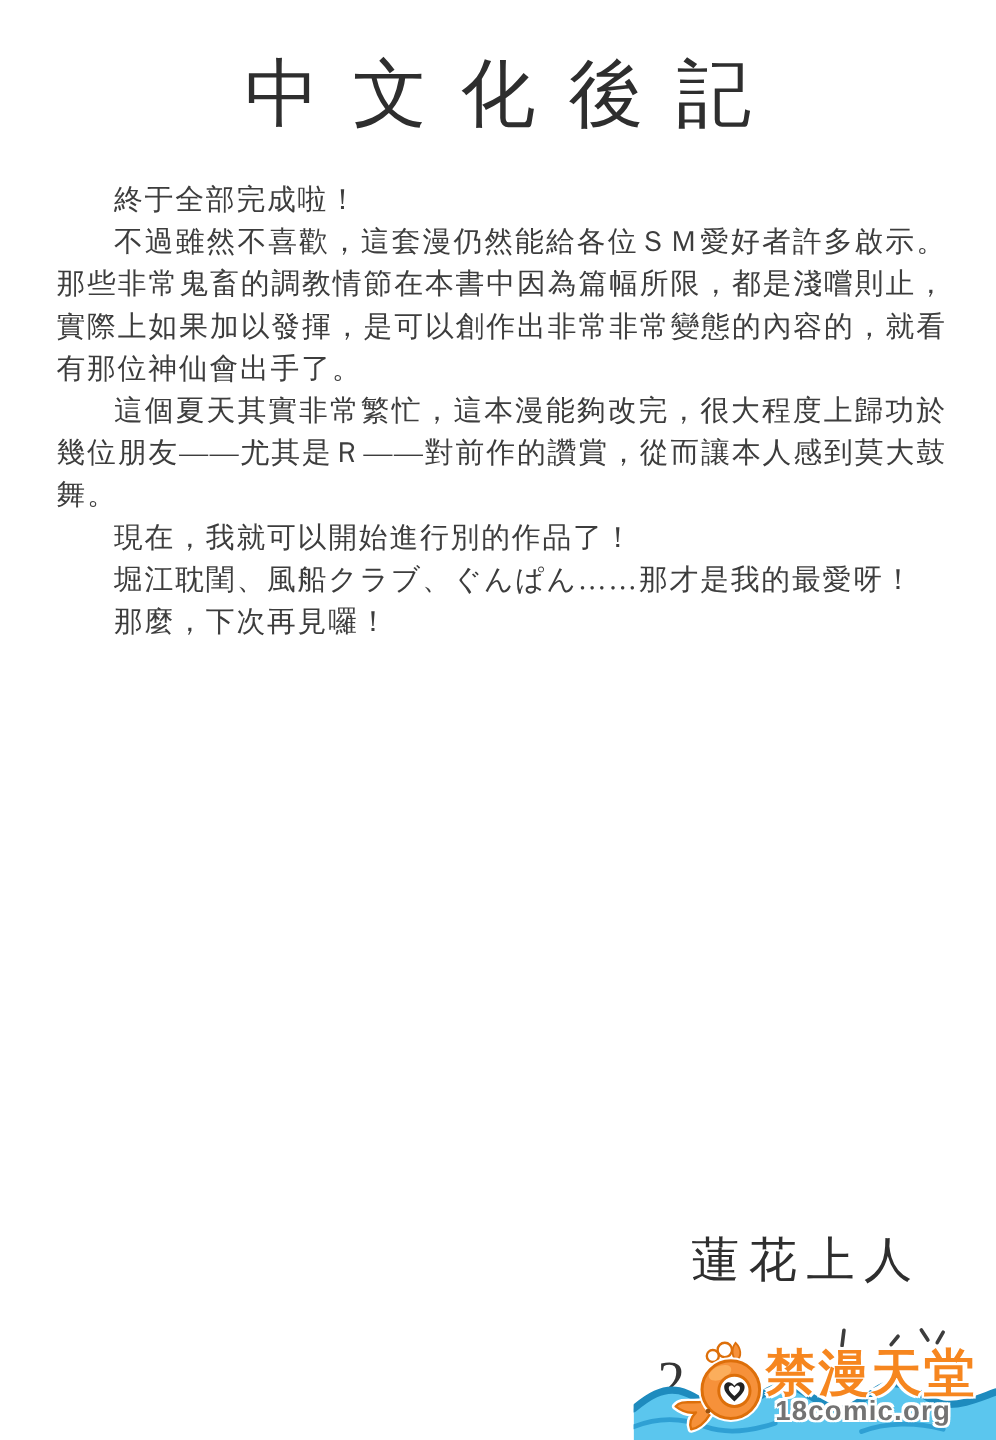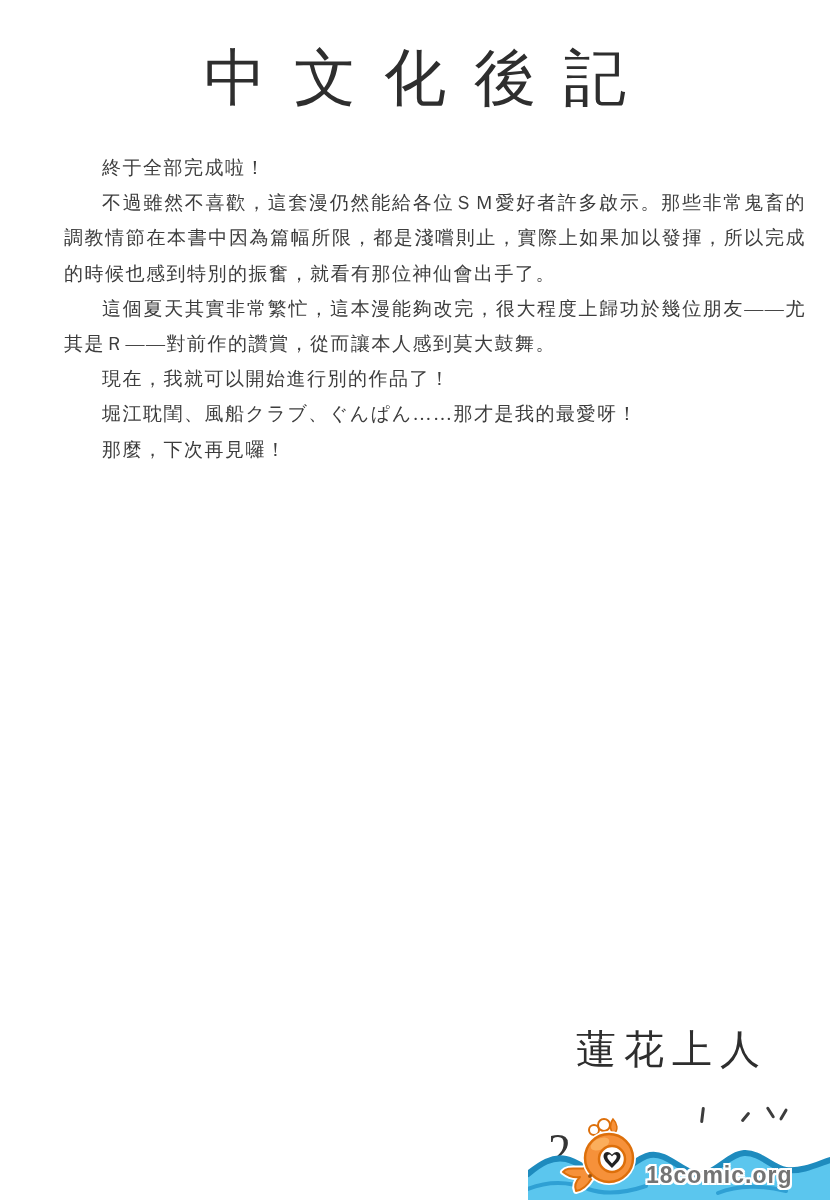--- a/index.html
+++ b/index.html
@@ -9,22 +9,22 @@
     font-family:"Liberation Serif","DejaVu Serif",serif;
     color:#3d3d3d;
   }
   .title {
     position:absolute; top:36px; left:0; width:100%;
     text-align:center; font-size:62px; font-weight:400;
     letter-spacing:28px; text-indent:28px; color:#2e2e2e;
     white-space:nowrap;
   }
   .body-text {
-    position:absolute; left:64px; top:150px; width:742px;
-    font-size:19px; line-height:35.2px; letter-spacing:1.5px;
+    position:absolute; left:47px; top:150px; width:742px;
+    font-size:24px; line-height:35.2px; letter-spacing:1.5px;
     text-align:justify;
   }
   .body-text p { margin:0; text-indent:2em; }
   .signature {
     position:absolute; left:576px; top:1022px;
     font-size:40px; letter-spacing:8px; color:#2e2e2e; white-space:nowrap;
   }
   .date-digit {
     position:absolute; left:548px; top:1124px;
     font-size:46px; color:#353535;
@@ -61,21 +61,21 @@
 </style>
 </head>
 <body>
 
 <div class="page">
 
   <div class="title">中文化後記</div>
 
   <div class="body-text">
     <p>終于全部完成啦！</p>
-    <p>不過雖然不喜歡，這套漫仍然能給各位ＳＭ愛好者許多啟示。那些非常鬼畜的調教情節在本書中因為篇幅所限，都是淺嚐則止，實際上如果加以發揮，所以完成的時候也感到特別的振奮，就看有那位神仙會出手了。</p>
+    <p>不過雖然不喜歡，這套漫仍然能給各位ＳＭ愛好者許多啟示。那些非常鬼畜的調教情節在本書中因為篇幅所限，都是淺嚐則止，實際上如果加以發揮，是可以創作出非常非常變態的內容的，就看有那位神仙會出手了。</p>
     <p>這個夏天其實非常繁忙，這本漫能夠改完，很大程度上歸功於幾位朋友——尤其是Ｒ——對前作的讚賞，從而讓本人感到莫大鼓舞。</p>
     <p>現在，我就可以開始進行別的作品了！</p>
     <p>堀江耽閨、風船クラブ、ぐんぱん……那才是我的最愛呀！</p>
     <p>那麼，下次再見囉！</p>
   </div>
 
   <div class="signature">蓮花上人</div>
 
   <div class="date-digit">2</div>
   <div class="date-frag frag-a"></div>
@@ -106,16 +106,17 @@
         <circle cx="81" cy="70" r="27" fill="#ffffff"></circle>
         <circle cx="81" cy="70" r="24" fill="#F6913A" stroke="#DD6F0A" stroke-width="2.5"></circle>
         <ellipse cx="72" cy="56" rx="10" ry="5.5" fill="#FBAE5C" transform="rotate(-25 72 56)"></ellipse>
         <circle cx="62" cy="88" r="2" fill="#9a5210"></circle>
 
         <circle cx="84" cy="71" r="13" fill="#ffffff" stroke="#DD6F0A" stroke-width="2.5"></circle>
         <path d="M84,80 C79,75 75.5,72 75.5,68 C75.5,64.8 78.7,63 81.4,64.5 C82.9,65.3 84,66.8 84,66.8 C84,66.8 85.1,65.3 86.6,64.5 C89.3,63 92.5,64.8 92.5,68 C92.5,72 89,75 84,80 Z" fill="#222222"></path>
         <path d="M84,75.4 C81.3,72.7 79.3,71 79.3,68.8 C79.3,67 81,66.1 82.6,66.9 C83.4,67.4 84,68.3 84,68.3 C84,68.3 84.6,67.4 85.4,66.9 C87,66.1 88.7,67 88.7,68.8 C88.7,71 86.7,72.7 84,75.4 Z" fill="#ffffff"></path>
       </g>
     </svg>
+    <div class="brand-text">禁漫天堂</div>
     <div class="site-url">18comic.org</div>
   </div>
 
 </div>
 
 </body></html>

